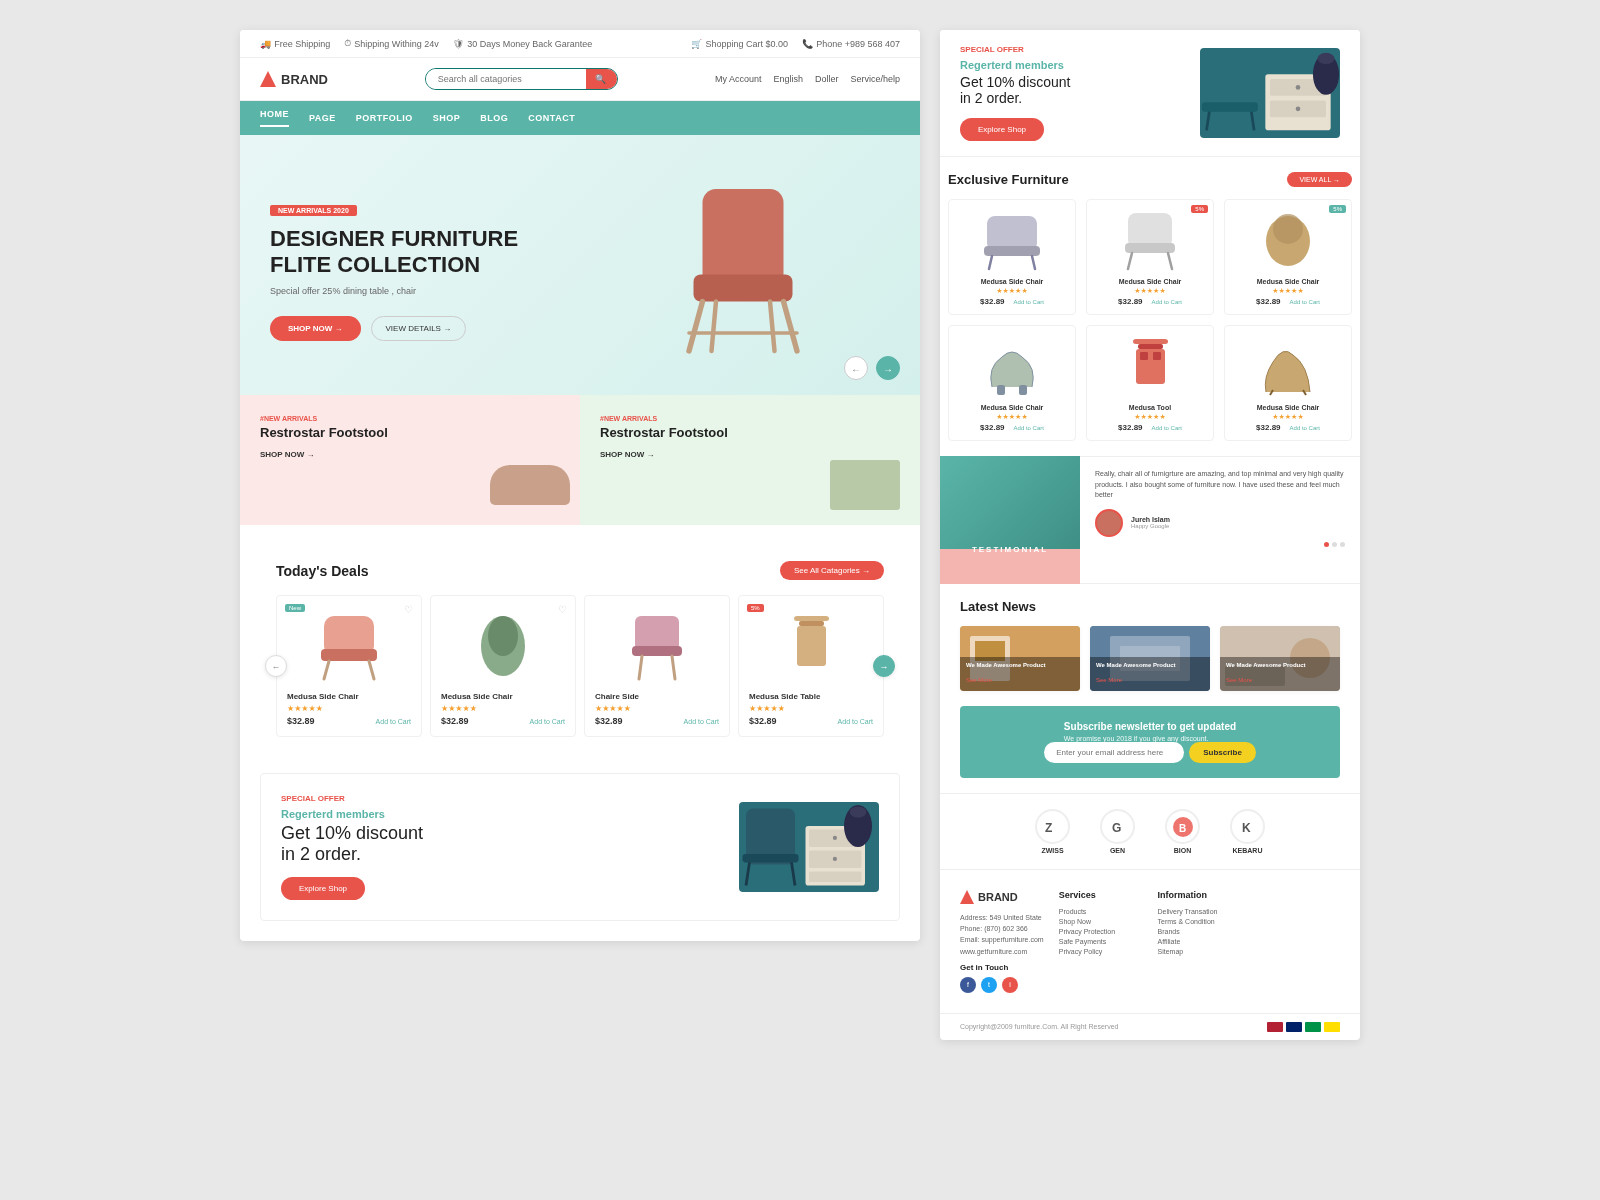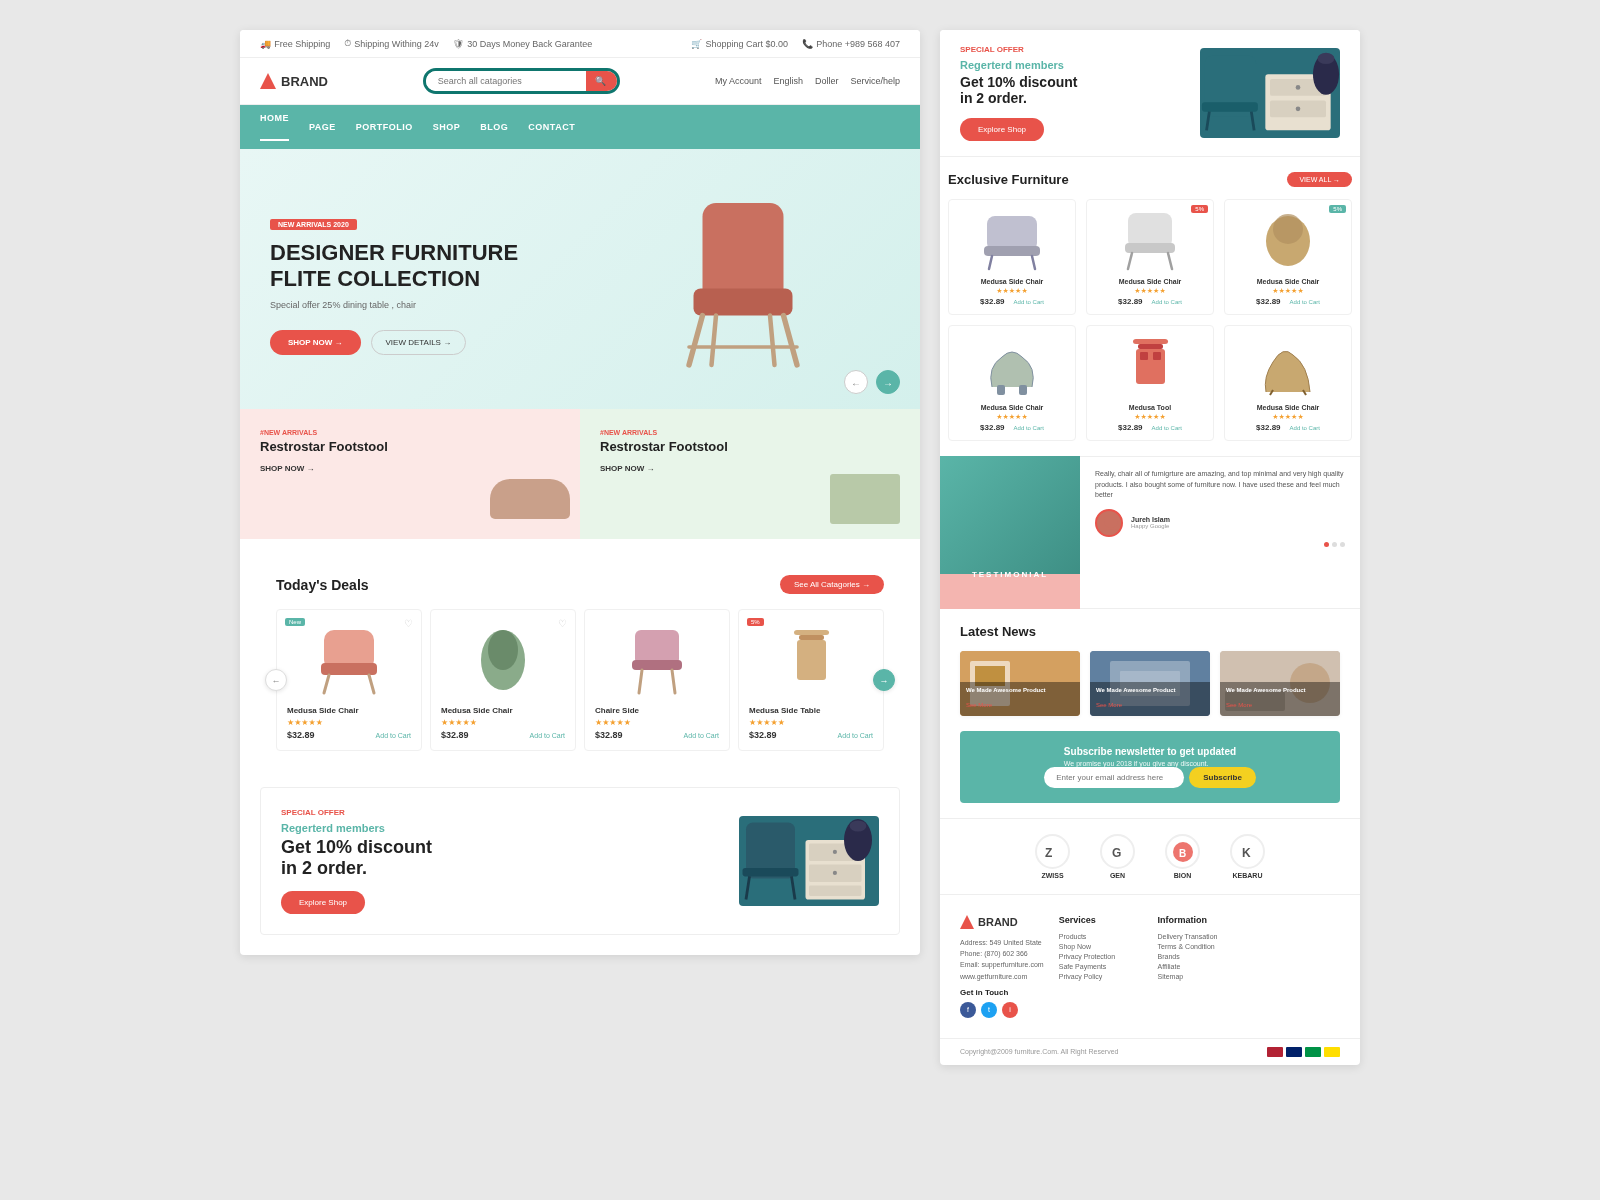--- a/index.html
+++ b/index.html
@@ -44,36 +44,36 @@
     .header {
       background: #fff;
       padding: 10px 20px;
       display: flex;
       align-items: center;
       justify-content: space-between;
       border-bottom: 1px solid #eee;
     }
     .brand { display: flex; align-items: center; gap: 5px; font-weight: 700; font-size: 13px; color: #333; }
     .brand-icon { width: 16px; height: 16px; background: #e8534a; clip-path: polygon(50% 0%, 0% 100%, 100% 100%); }
-    .search-bar { display: flex; align-items: center; border: 3px solid #0f766e; border-radius: 20px; overflow: hidden; }
+    .search-bar { display: flex; align-items: center; border: 1px solid #0f766e; border-radius: 20px; overflow: hidden; }
     .search-bar input { border: none; outline: none; padding: 5px 12px; font-size: 9px; width: 160px; }
     .search-btn { background: #e8534a; border: none; color: #fff; padding: 5px 10px; cursor: pointer; font-size: 9px; }
     .header-right { display: flex; gap: 12px; align-items: center; font-size: 9px; color: #555; }
     .header-right span { cursor: pointer; }
 
     
     .nav {
       background: #5ab5a8;
       padding: 8px 20px;
       display: flex;
       gap: 20px;
       align-items: center;
     }
     .nav a { color: #fff; text-decoration: none; font-size: 9px; font-weight: 600; letter-spacing: 0.5px; cursor: pointer; }
-    .nav a.active { border-bottom: 2px solid #fff; padding-bottom: 16px; }
+    .nav a.active { border-bottom: 2px solid #fff; padding-bottom: 6px; }
 
     
     .hero {
       background: linear-gradient(135deg, #e8f7f5 0%, #d4f0ec 100%);
       padding: 40px 20px 30px 30px;
       display: flex;
       align-items: center;
       justify-content: space-between;
       min-height: 260px;
       position: relative;
@@ -154,21 +154,21 @@
       margin: 0 20px 20px 20px;
       border: 1px solid #eee;
       border-radius: 4px;
       padding: 20px;
       display: flex;
       align-items: center;
       justify-content: space-between;
     }
     .special-label { font-size: 8px; color: #e8534a; font-weight: 700; margin-bottom: 5px; }
     .special-members { font-size: 11px; color: #5ab5a8; font-weight: 700; margin-bottom: 3px; }
-    .special-heading { font-size: 18px; font-weight: 700; color: #222; margin-bottom: 12px; }
+    .special-heading { font-size: 18px; font-weight: 400; color: #222; margin-bottom: 12px; }
     .explore-btn { background: #e8534a; color: #fff; border: none; padding: 7px 18px; border-radius: 20px; font-size: 8px; cursor: pointer; }
 
     
     .right-panel {
       width: 420px;
       background: #fff;
       border-radius: 4px;
       overflow: hidden;
       box-shadow: 0 2px 10px rgba(0,0,0,0.1);
     }
@@ -202,21 +202,21 @@
     .excl-stars { color: #f4a030; font-size: 7px; margin-bottom: 2px; }
     .excl-price { font-size: 8px; font-weight: 700; color: #333; }
     .excl-cart-btn { font-size: 6px; color: #5ab5a8; background: none; border: none; cursor: pointer; margin-left: 5px; }
     .excl-badge { position: absolute; top: 5px; right: 5px; font-size: 6px; padding: 1px 4px; border-radius: 2px; }
     .excl-badge.pink { background: #e8534a; color: #fff; }
     .excl-badge.green { background: #5ab5a8; color: #fff; }
 
     
     .testimonial-section {
       display: flex;
-      height: 153px;
+      height: 128px;
     }
     .testimonial-img-side {
       width: 140px;
       background: linear-gradient(135deg, #5ab5a8, #3a8a80);
       display: flex; align-items: flex-end; justify-content: center;
       position: relative;
       overflow: hidden;
     }
     .testimonial-label {
       position: absolute;

